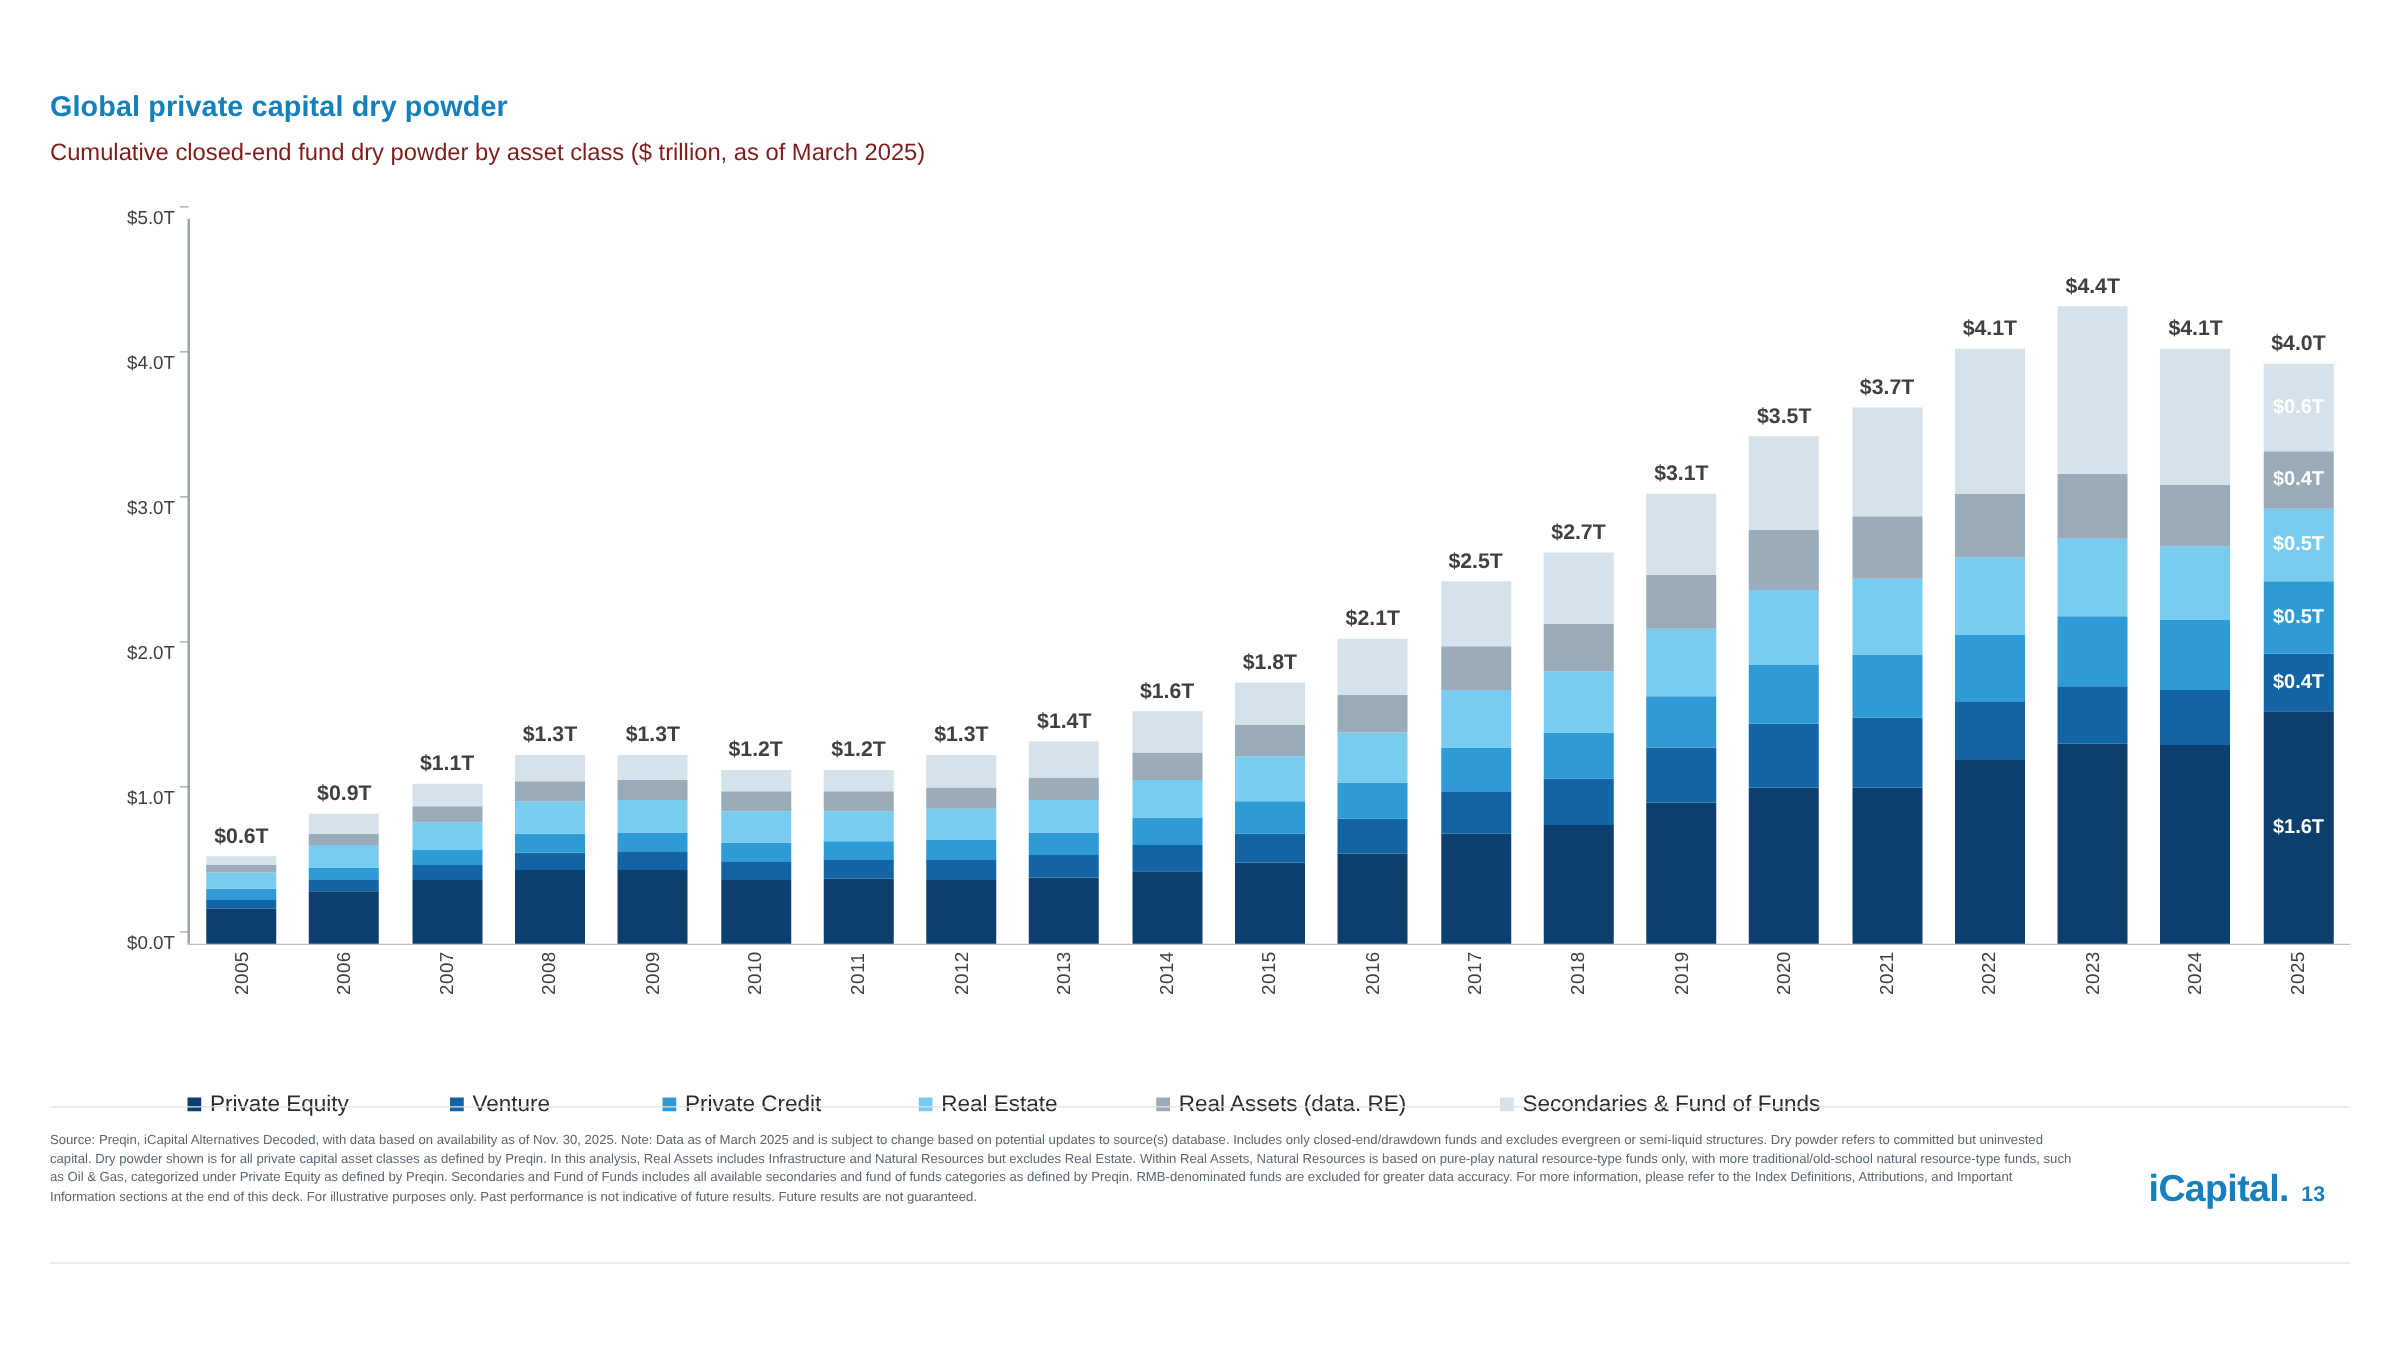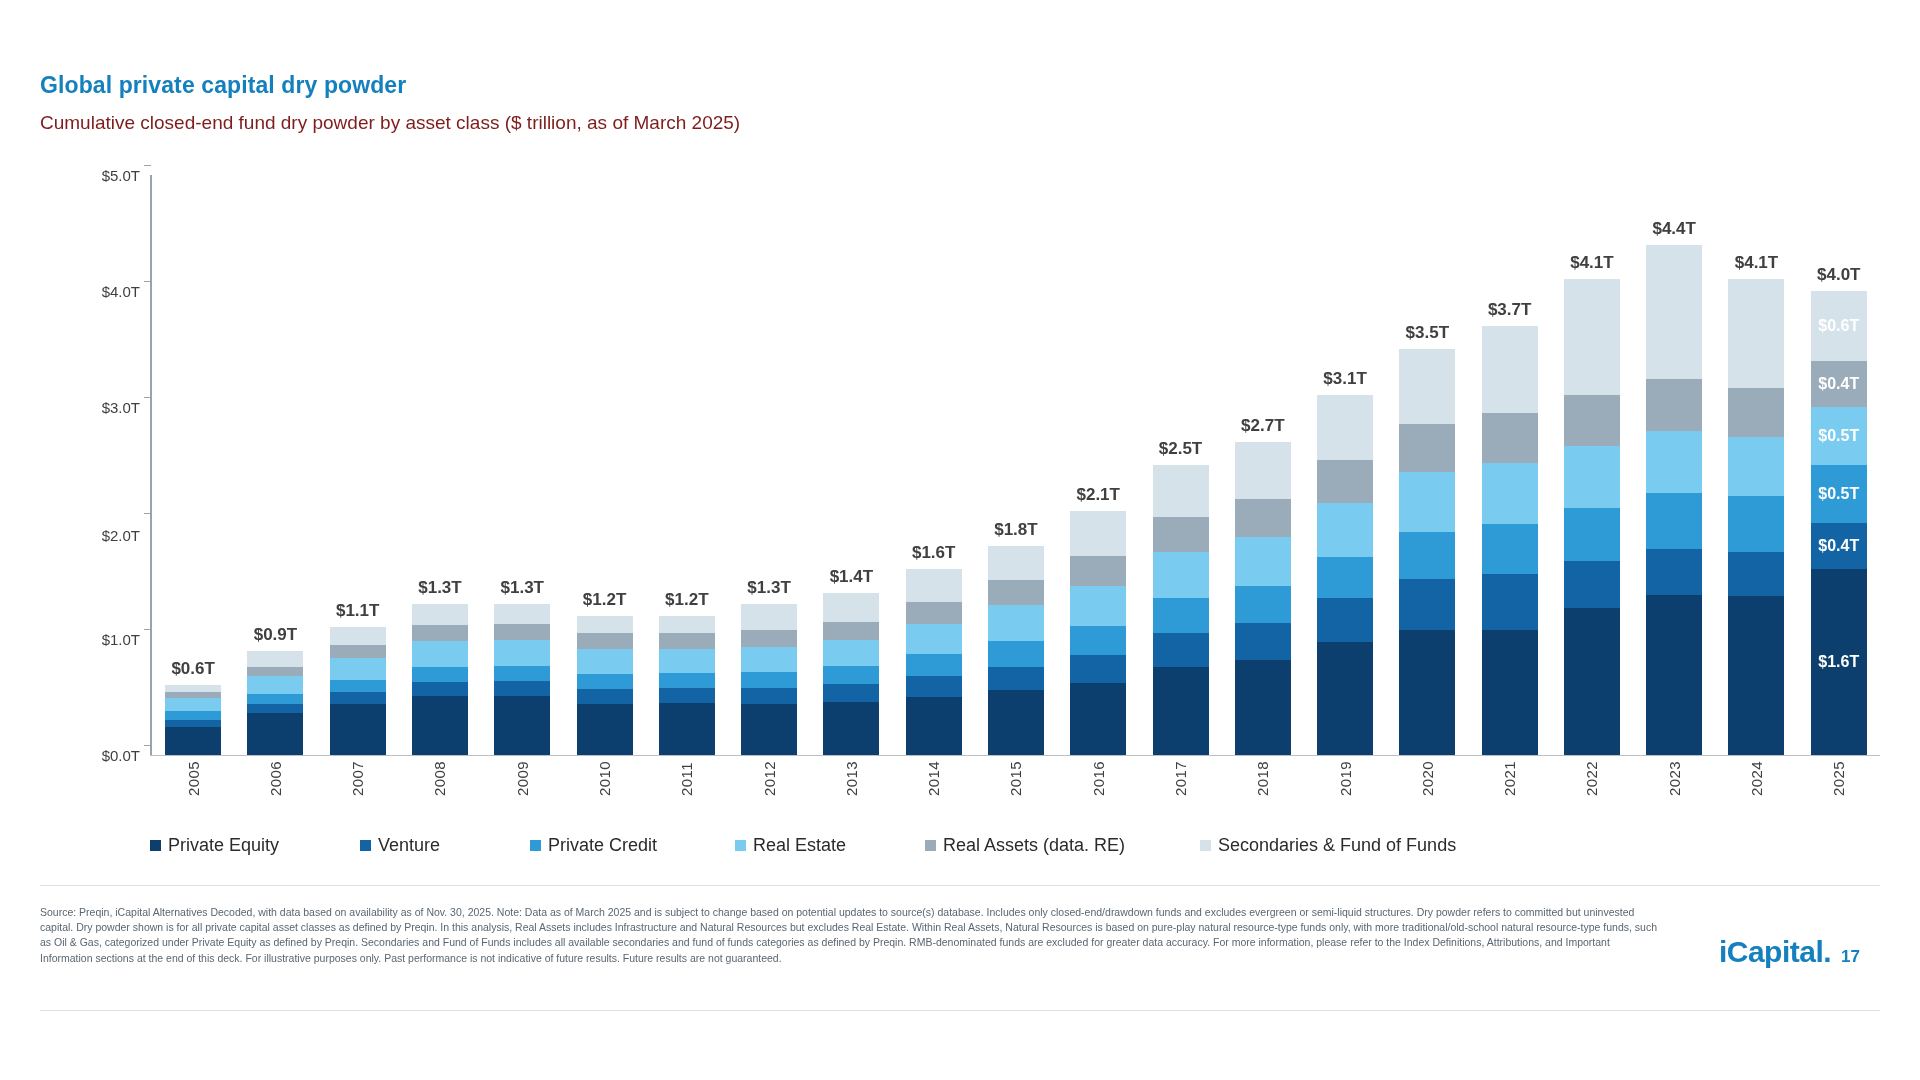--- a/index.html
+++ b/index.html
@@ -233,21 +233,21 @@
 
 <div class="slide">
 
   <div class="title">Global private capital dry powder</div>
   <div class="subtitle">Cumulative closed-end fund dry powder by asset class ($ trillion, as of March 2025)</div>
 
   <div class="chart-area">
     <div class="ytick-wrap" id="yticks">
         <div class="ytick" style="top: 580px;">$0.0T</div>
         <div class="ytick" style="top: 464px;">$1.0T</div>
-        <div class="ytick" style="top: 348px; margin-top: 12px;">$2.0T</div>
+        <div class="ytick" style="top: 348px;">$2.0T</div>
         <div class="ytick" style="top: 232px;">$3.0T</div>
         <div class="ytick" style="top: 116px;">$4.0T</div>
         <div class="ytick" style="top: 0px;">$5.0T</div>
       </div>
     <div class="axis-y-line"></div>
     <div class="axis-x-line"></div>
     <div class="bars" id="bars">
         <div class="bar-col">
           <div class="bar-stack">
             <div class="seg" style="height: 27.84px; background: rgb(13, 63, 110);"></div>
@@ -558,21 +558,21 @@
         </div>
       </div>
   <div class="ytick-mark" style="top: 580px;"></div>
       <div class="ytick-mark" style="top: 464px;"></div>
       <div class="ytick-mark" style="top: 348px;"></div>
       <div class="ytick-mark" style="top: 232px;"></div>
       <div class="ytick-mark" style="top: 116px;"></div>
       <div class="ytick-mark" style="top: 0px;"></div>
     </div>
 
-  <div class="legend" id="legend" style="position: absolute; height: 30px;">
+  <div class="legend" id="legend" style="position: absolute; height: 30px; margin-top: 38px;">
       <div class="legend-item" style="position: absolute; left: 0px;">
         <span class="legend-swatch" style="background: rgb(13, 63, 110);"></span>
         <span>Private Equity</span>
       </div>
       <div class="legend-item" style="position: absolute; left: 210px;">
         <span class="legend-swatch" style="background: rgb(19, 100, 164);"></span>
         <span>Venture</span>
       </div>
       <div class="legend-item" style="position: absolute; left: 380px;">
         <span class="legend-swatch" style="background: rgb(46, 155, 214);"></span>
@@ -590,17 +590,17 @@
         <span class="legend-swatch" style="background: rgb(213, 226, 234);"></span>
         <span>Secondaries &amp; Fund of Funds</span>
       </div>
     </div>
 
   <div class="divider-top"></div>
   <div class="footnote">Source: Preqin, iCapital Alternatives Decoded, with data based on availability as of Nov. 30, 2025. Note: Data as of March 2025 and is subject to change based on potential updates to source(s) database. Includes only closed-end/drawdown funds and excludes evergreen or semi-liquid structures. Dry powder refers to committed but uninvested capital. Dry powder shown is for all private capital asset classes as defined by Preqin. In this analysis, Real Assets includes Infrastructure and Natural Resources but excludes Real Estate. Within Real Assets, Natural Resources is based on pure-play natural resource-type funds only, with more traditional/old-school natural resource-type funds, such as Oil &amp; Gas, categorized under Private Equity as defined by Preqin. Secondaries and Fund of Funds includes all available secondaries and fund of funds categories as defined by Preqin. RMB-denominated funds are excluded for greater data accuracy. For more information, please refer to the Index Definitions, Attributions, and Important Information sections at the end of this deck. For illustrative purposes only. Past performance is not indicative of future results. Future results are not guaranteed.</div>
 
   <div class="brand">
     <div class="brand-logo"><span>iCapital</span><span class="dot">.</span></div>
-    <div class="page-num">17</div>
+    <div class="page-num">13</div>
   </div>
 
   <div class="divider-bottom"></div>
 </div>
 
 </body></html>

